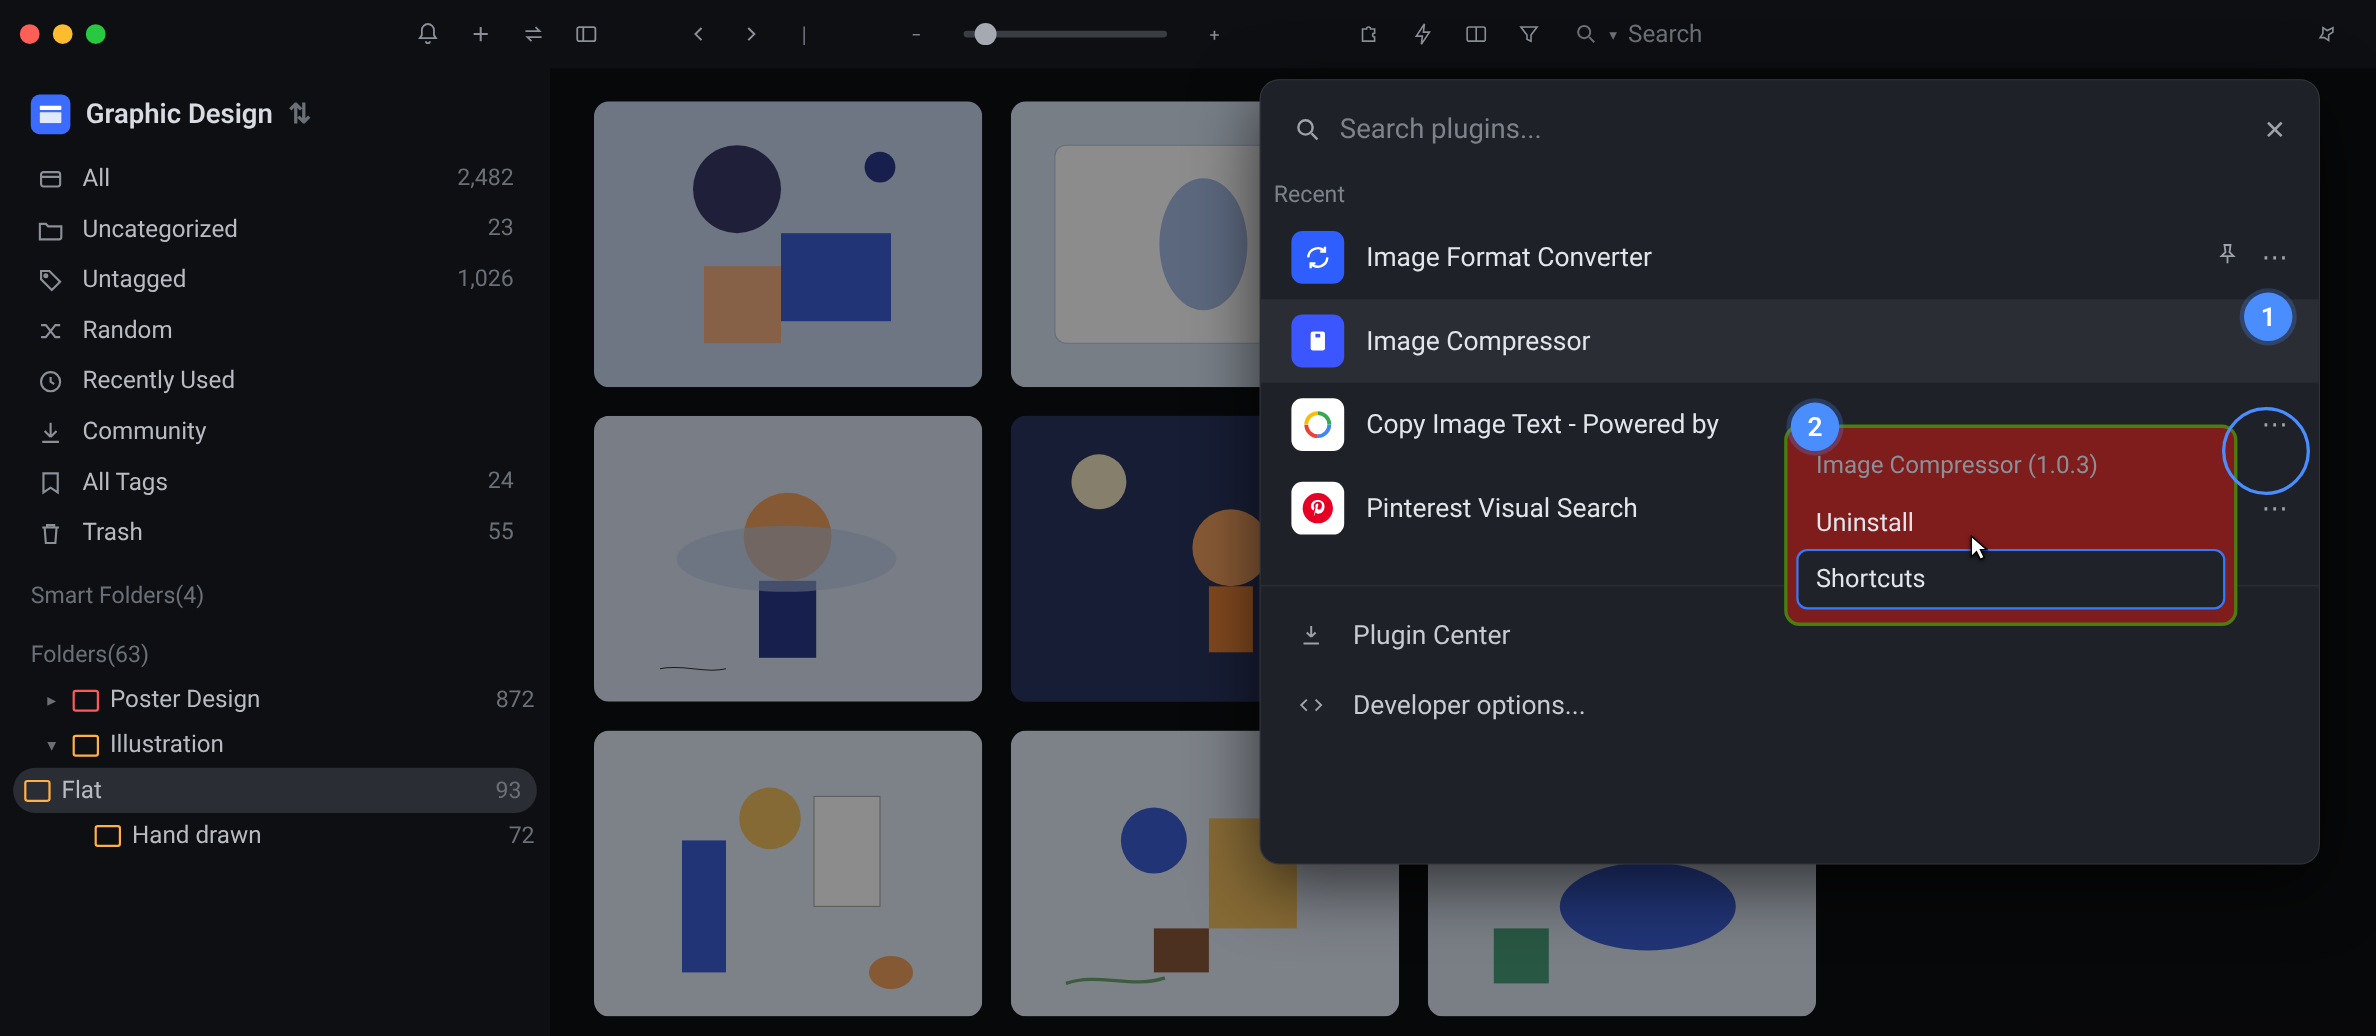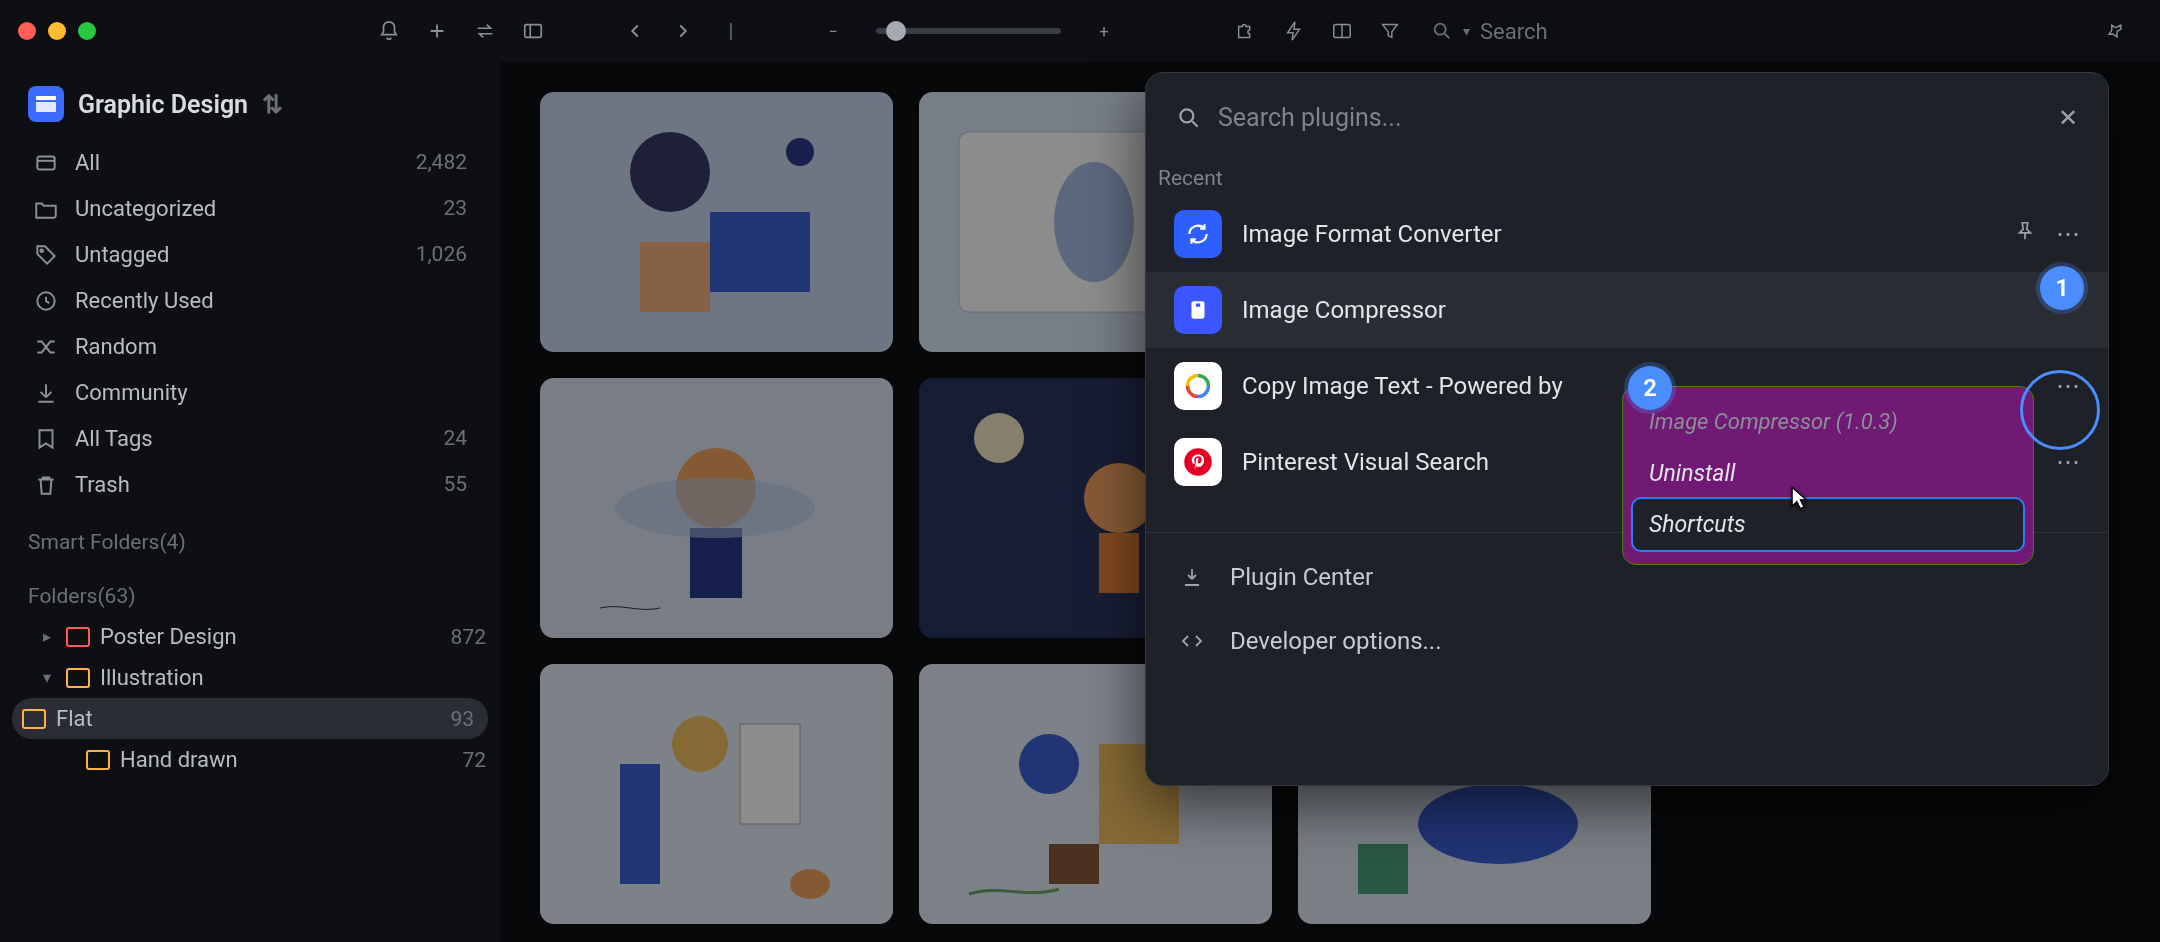--- a/index.html
+++ b/index.html
@@ -58,21 +58,21 @@
 .pp-section-label { padding:14px 12px 6px; color:#7d828b; font-size:21px; }
 .pp-item { display:flex; align-items:center; gap:20px; padding:14px 28px; font-size:24px; color:#e2e5ea; cursor:pointer; position:relative; }
 .pp-item.hl { background:#2a2d34; }
 .pp-item-ic { width:48px; height:48px; border-radius:10px; flex-shrink:0; display:flex; align-items:center; justify-content:center; }
 .pp-item-actions { margin-left:auto; display:flex; gap:20px; color:#9da2ab; }
 .pp-footer { border-top:1px solid #2e3138; margin-top:32px; padding-top:12px; }
 .pp-footer .pp-item { color:#c6cad1; }
 .pp-footer .pp-item-ic { width:36px; height:36px; background:none; }
 
 
-.ctx-menu { position:absolute; left:1622px; top:386px; width:412px; background:#701a75; border:1px solid #4d7c0f; border-radius:14px; padding:14px 10px; z-index:20;font-style:italic; }
+.ctx-menu { position:absolute; left:1622px; top:386px; width:412px; background:#7f1d1d; border:3px solid #4d7c0f; border-radius:14px; padding:14px 10px; z-index:20; }
 .ctx-title { color:#8b8f97; font-size:22px; padding:8px 16px 14px; }
 .ctx-item { padding:12px 16px; font-size:23px; color:#e2e5ea; border-radius:8px; cursor:pointer; }
 .ctx-item.hl { outline:2px solid #2f7bff; background:#1f2228; }
 
 
 .callout { position:absolute; width:44px; height:44px; border-radius:50%; background:#4a8dff; color:#fff; display:flex; align-items:center; justify-content:center; font-size:24px; font-weight:600; z-index:30; box-shadow:0 0 0 4px rgba(74,141,255,0.25); }
 .callout-ring { position:absolute; border:3px solid #4a8dff; border-radius:50%; z-index:25; }
 
 
 .cursor { position:absolute; z-index:40; left:1784px; top:484px; }
@@ -197,30 +197,30 @@
     <div class="sb-row">
       <svg class="sb-icon" viewBox="0 0 24 24" stroke="currentColor" fill="none" stroke-width="1.8">
           <path d="M4 4h7l9 9-7 7-9-9V4z"></path>
           <circle cx="8" cy="8" r="1.2"></circle>
         </svg>
       <span>Untagged</span>
       <span class="count">1,026</span>
     </div>
     <div class="sb-row">
       <svg class="sb-icon" viewBox="0 0 24 24" stroke="currentColor" fill="none" stroke-width="1.8">
+          <path d="M4 7h4l8 10h4M4 17h4l8-10h4"></path>
+        </svg>
+      <span>Random</span>
+    </div>
+    <div class="sb-row">
+      <svg class="sb-icon" viewBox="0 0 24 24" stroke="currentColor" fill="none" stroke-width="1.8">
           <circle cx="12" cy="12" r="8"></circle>
           <path d="M12 8v4l3 2"></path>
         </svg>
       <span>Recently Used</span>
-    </div>
-    <div class="sb-row">
-      <svg class="sb-icon" viewBox="0 0 24 24" stroke="currentColor" fill="none" stroke-width="1.8">
-          <path d="M4 7h4l8 10h4M4 17h4l8-10h4"></path>
-        </svg>
-      <span>Random</span>
     </div>
     <div class="sb-row">
       <svg class="sb-icon" viewBox="0 0 24 24" stroke="currentColor" fill="none" stroke-width="1.8">
           <path d="M12 4v12M12 16l-5-5M12 16l5-5M5 20h14"></path>
         </svg>
       <span>Community</span>
     </div>
     <div class="sb-row">
       <svg class="sb-icon" viewBox="0 0 24 24" stroke="currentColor" fill="none" stroke-width="1.8">
           <path d="M6 4v16l6-4 6 4V4H6z"></path>

